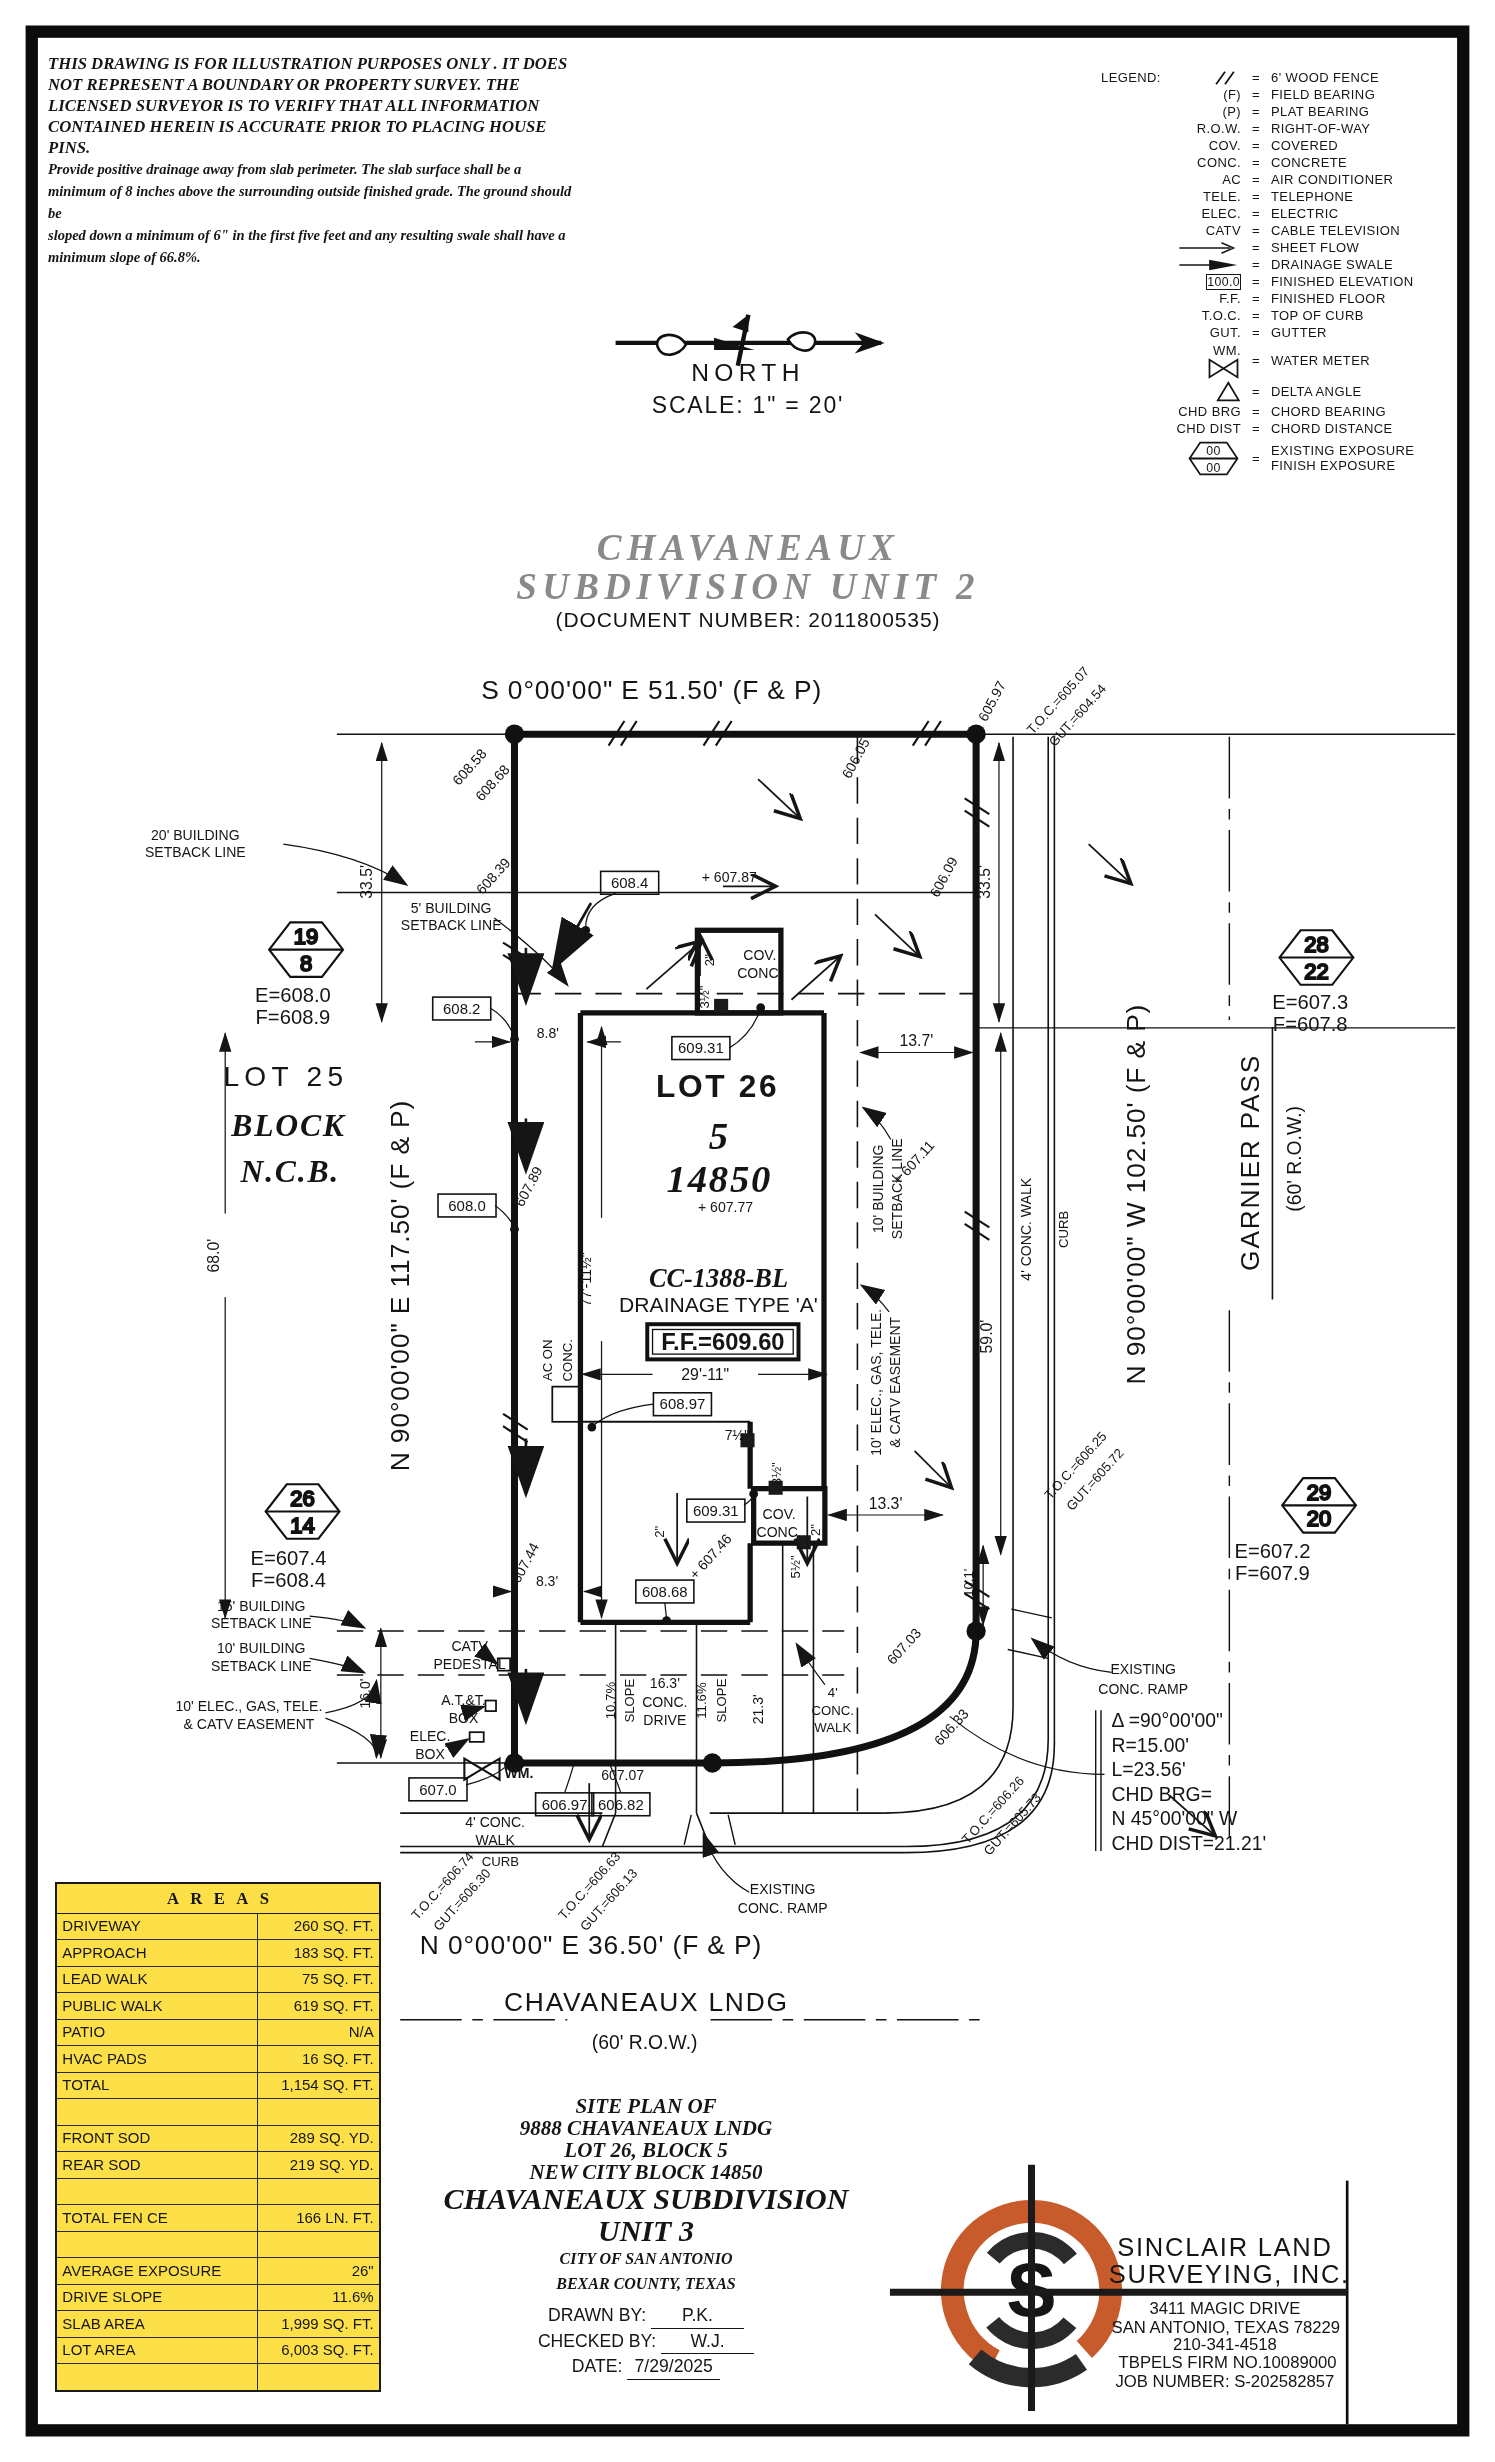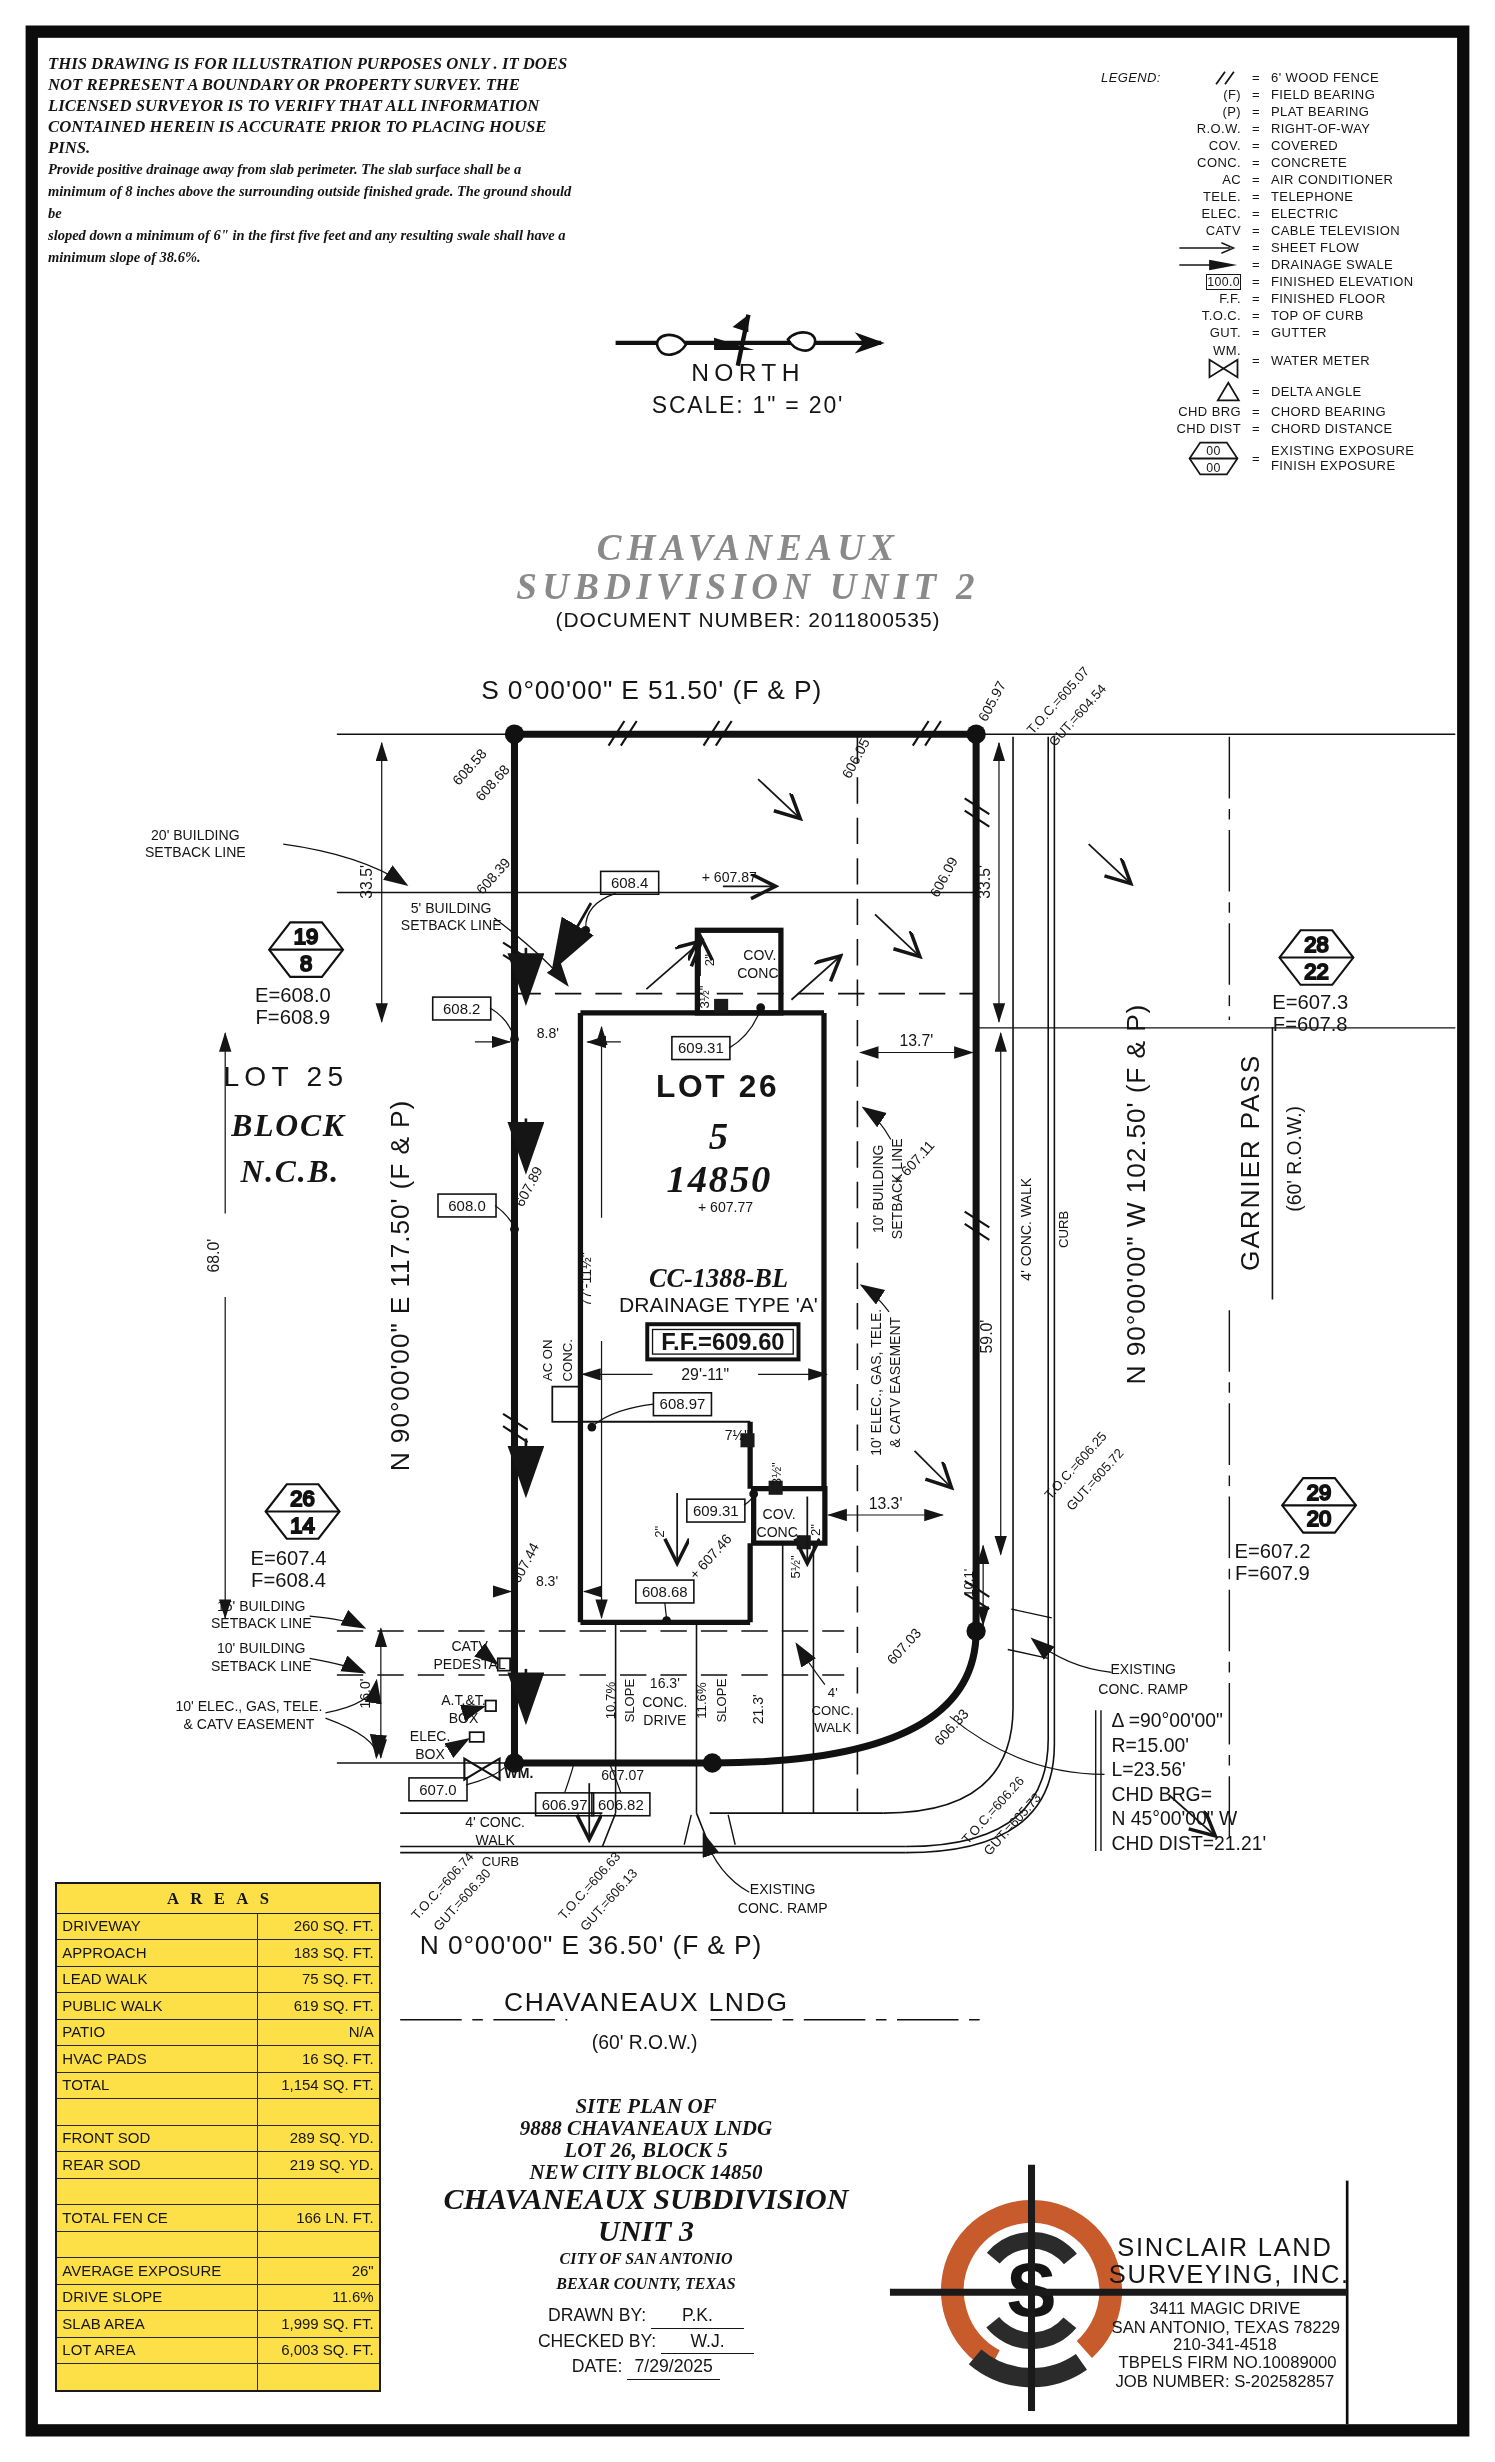--- a/index.html
+++ b/index.html
@@ -5,21 +5,21 @@
   html,body{margin:0;padding:0;background:#e8e8e8;}
   .sheet{position:relative;width:1495px;height:2462px;background:#ffffff;font-family:"Liberation Sans",sans-serif;color:#151515;overflow:hidden;}
   .abs{position:absolute;}
   
   .disclaimer{left:48px;top:53px;width:536px;font-family:"Liberation Serif",serif;font-style:italic;z-index:3;}
   .disc-bold{font-size:16.7px;font-weight:bold;line-height:21px;}
   .disc-body{font-size:14.5px;line-height:22px;font-weight:bold;}
   
   .legend{left:1101px;top:69px;width:362px;z-index:3;font-size:13px;letter-spacing:0.4px;}
   .lg-row{display:flex;align-items:center;min-height:17px;}
-  .lg-head{width:63px;text-align:left;font-style:italic;}
+  .lg-head{width:63px;text-align:left;}
   .lg-sym{width:77px;text-align:right;display:flex;justify-content:flex-end;align-items:center;}
   .lg-eq{width:30px;text-align:center;}
   .lg-desc{flex:1;text-align:left;}
   .lg-box{border:1.3px solid #151515;padding:0 0;font-size:12.3px;}
   
   .areas{left:55px;top:1882px;width:322px;border:2.2px solid #1a1a1a;z-index:3;background:#fde047;}
   .ar-title{border-bottom:1.8px solid #1a1a1a;text-align:center;font-family:"Liberation Serif",serif;font-weight:bold;font-size:16.7px;letter-spacing:11.4px;padding:5.3px 0 3.5px 11.4px;}
   .ar-row{display:flex;height:25.5px;border-bottom:1.3px solid #2a2a2a;font-size:15px;}
   .ar-row:last-child{border-bottom:none;}
   .ar-l{flex:1;padding:3.5px 0 0 5.3px;}
@@ -446,21 +446,21 @@
   </svg>
 
   <div class="abs disclaimer">
     <div class="disc-bold">THIS DRAWING IS FOR ILLUSTRATION PURPOSES ONLY . IT DOES</div>
     <div class="disc-bold">NOT REPRESENT A BOUNDARY OR PROPERTY SURVEY. THE</div>
     <div class="disc-bold">LICENSED SURVEYOR IS TO VERIFY THAT ALL INFORMATION</div>
     <div class="disc-bold">CONTAINED HEREIN IS ACCURATE PRIOR TO PLACING HOUSE PINS.</div>
     <div class="disc-body">Provide positive drainage away from slab perimeter. The slab surface shall be a</div>
     <div class="disc-body">minimum of 8 inches above the surrounding outside finished grade. The ground should be</div>
     <div class="disc-body">sloped down a minimum of 6" in the first five feet and any resulting swale shall have a</div>
-    <div class="disc-body">minimum slope of 38.6%.</div>
+    <div class="disc-body">minimum slope of 66.8%.</div>
   </div>
 
   <div class="abs legend">
     <div class="lg-row">
         <span class="lg-head">LEGEND:</span>
         <span class="lg-sym">
           <svg width="32" height="16" viewBox="0 0 36 18">
             <path d="M8,16 L18,2 M18,16 L28,2" stroke="#151515" stroke-width="2" fill="none"></path>
           </svg>
         </span>

